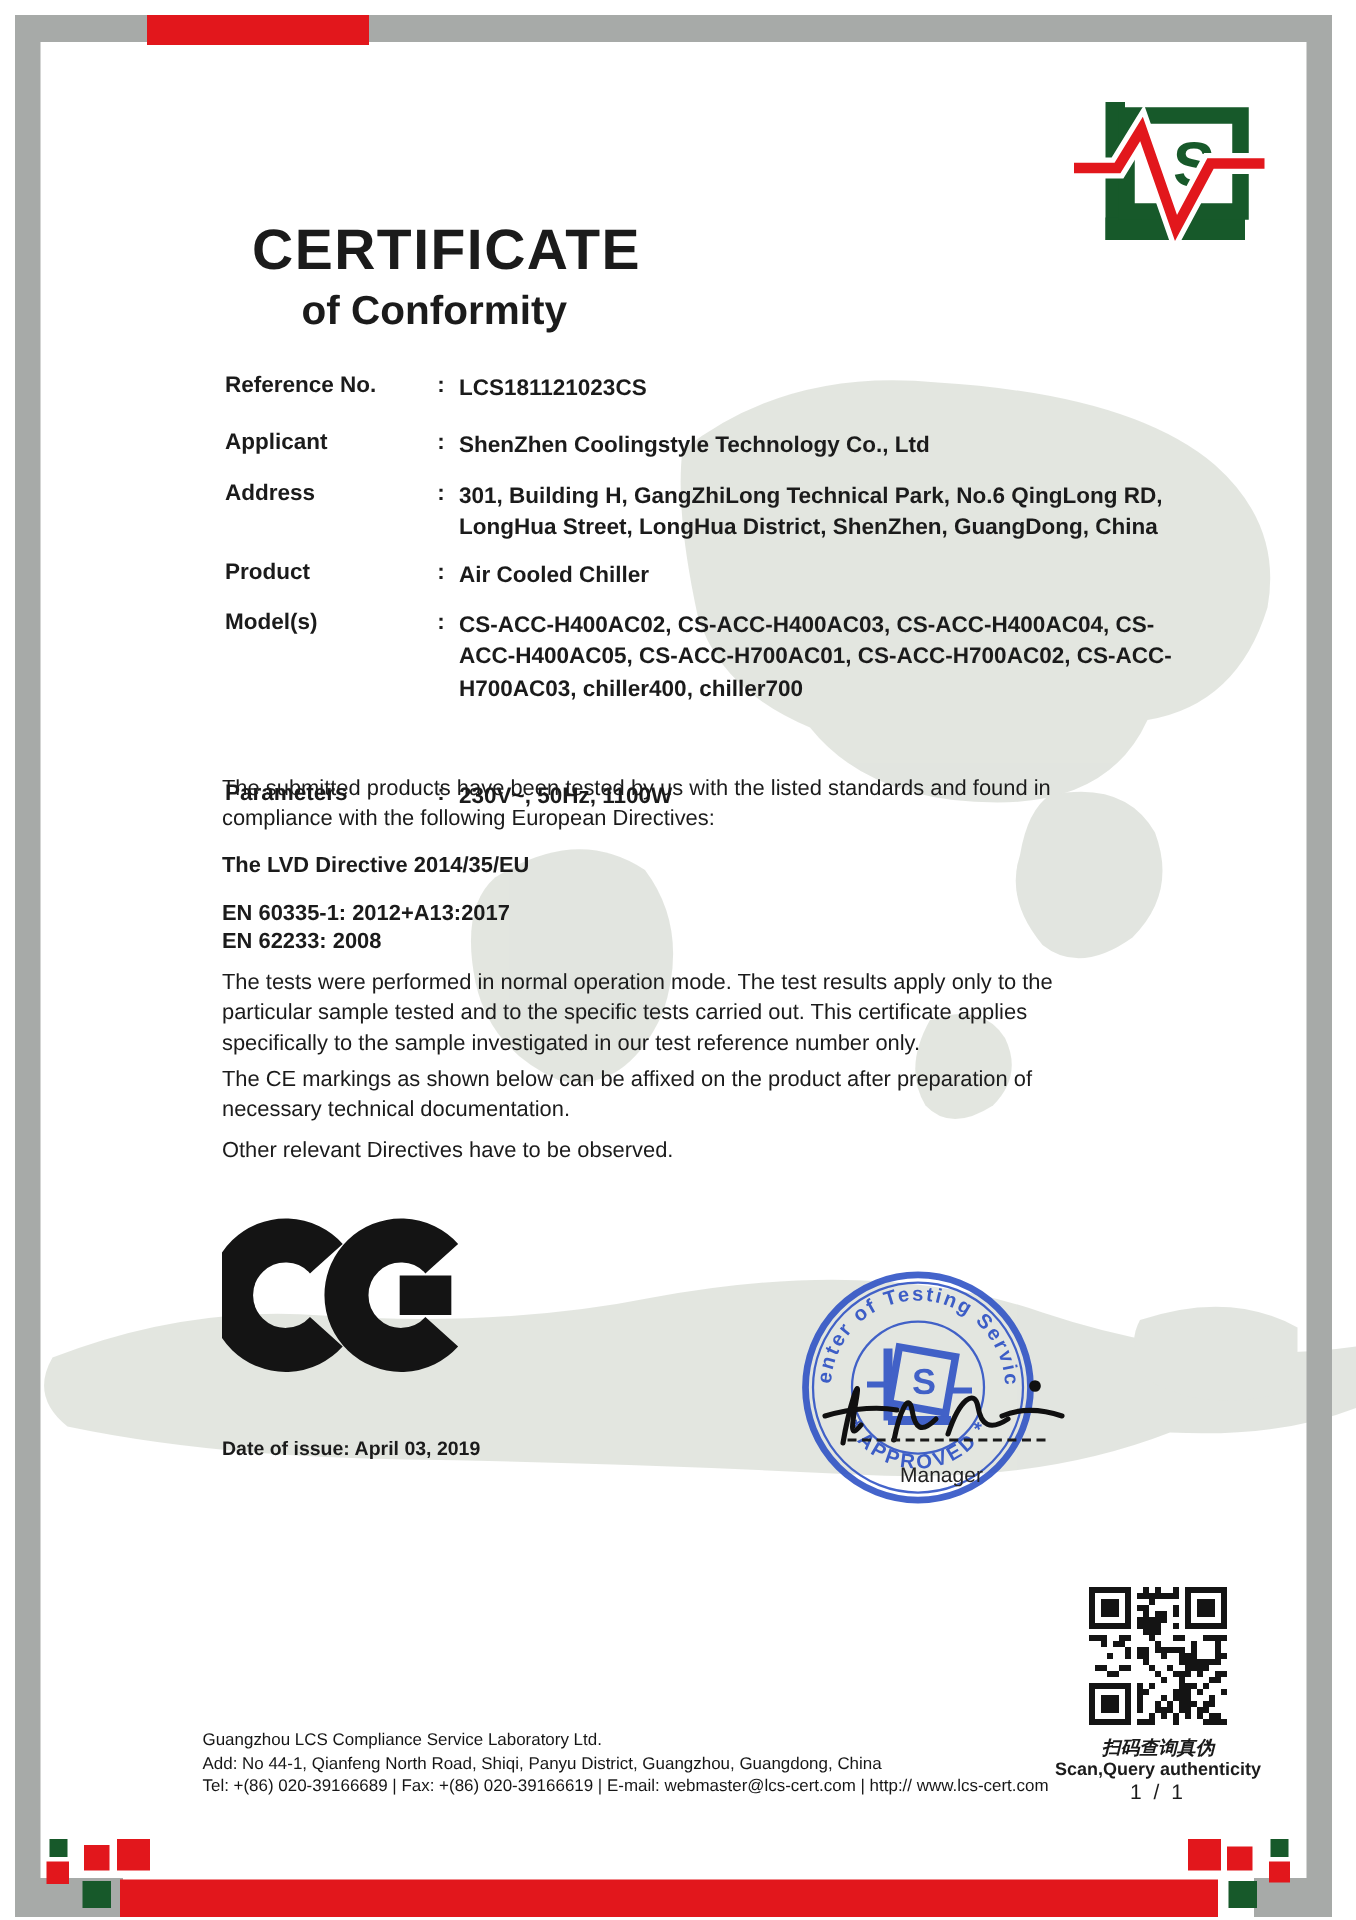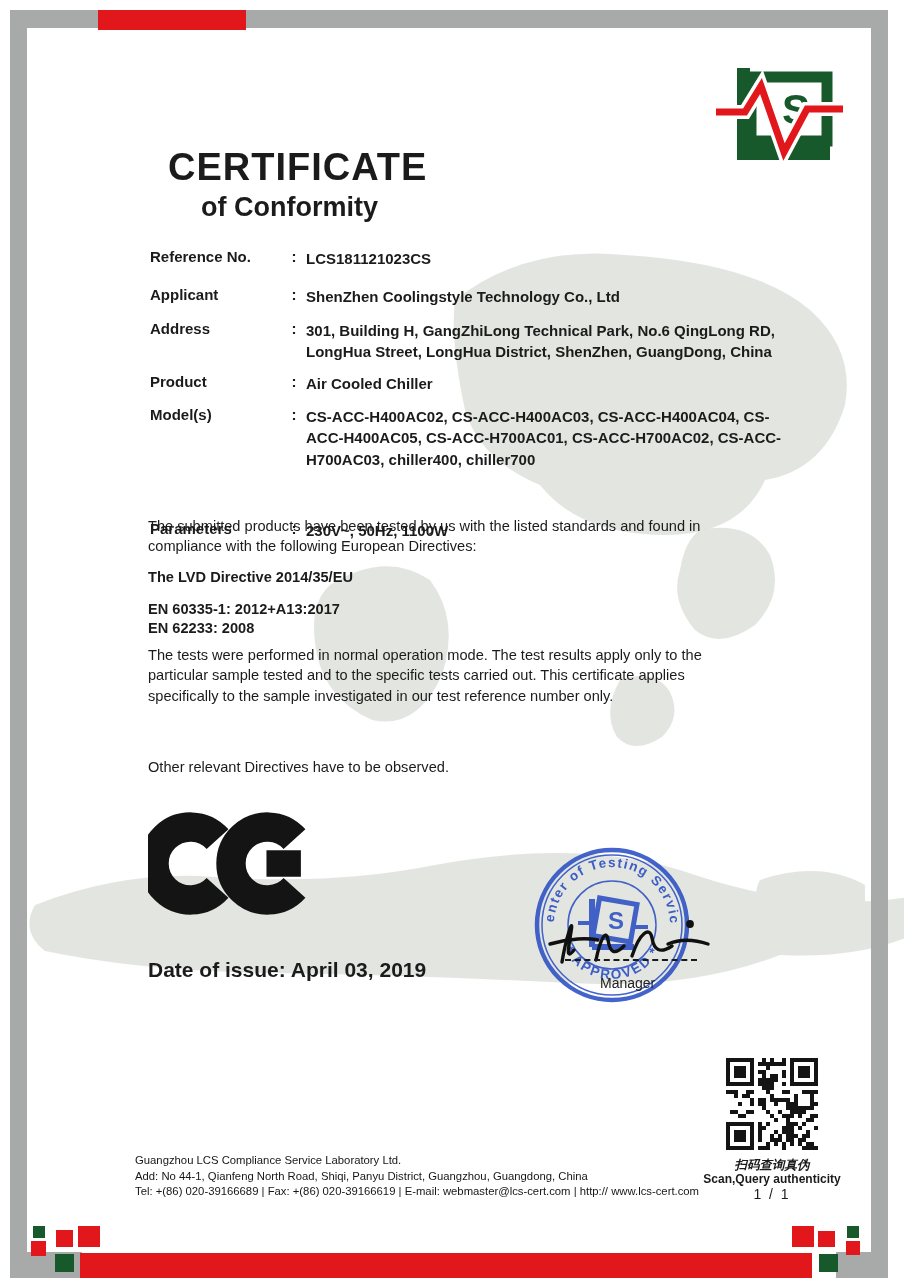--- a/index.html
+++ b/index.html
@@ -18,21 +18,21 @@
   
   .content{position:absolute;z-index:2;left:0;top:0;width:100%;height:100%;}
   .title-main{position:absolute;left:168px;top:146px;font-size:38px;font-weight:700;letter-spacing:1px;}
   .title-sub{position:absolute;left:168px;top:192px;font-size:27px;font-weight:700;margin-left:33px;}
   .field-row{position:absolute;left:150px;display:flex;width:640px;}
   .flabel{width:132px;font-size:15px;font-weight:700;flex:0 0 132px;}
   .fcolon{width:24px;font-size:15px;font-weight:700;flex:0 0 24px;text-align:center;}
   .fvalue{font-size:15px;font-weight:700;line-height:1.42;width:478px;}
   .para{position:absolute;left:148px;width:594px;font-size:14.6px;line-height:1.4;}
   .bold{font-weight:700;}
-  .date-line{position:absolute;left:148px;top:958px;font-size:21px;font-weight:700;}
+  .date-line{position:absolute;left:148px;top:958px;font-size:13px;font-weight:700;}
   .stamp-wrap{position:absolute;left:530px;top:843px;width:164px;height:164px;z-index:3;}
   .sig-wrap{position:absolute;left:540px;top:898px;width:190px;height:85px;z-index:4;}
   .sig-dash{position:absolute;left:565px;top:959px;width:132px;border-bottom:2px dashed #1b1b1b;z-index:4;}
   .manager{position:absolute;left:600px;top:975px;font-size:14px;color:#222;z-index:4;}
   .ce-wrap{position:absolute;left:148px;top:810px;width:162px;height:108px;z-index:2;}
   .logo-wrap{position:absolute;left:698px;top:58px;width:164px;height:112px;z-index:2;}
   
   .footer-left{position:absolute;left:135px;top:1153px;font-size:11.3px;line-height:1.38;color:#161616;}
   .qr-wrap{position:absolute;left:722px;top:1054px;width:100px;height:100px;z-index:2;}
   .qr-zh{position:absolute;left:697px;top:1157px;width:150px;text-align:center;font-size:12.5px;font-weight:700;font-style:italic;}
@@ -118,20 +118,21 @@
       <span class="flabel">Parameters</span>
       <span class="fcolon">:</span>
       <span class="fvalue">230V~, 50Hz, 1100W</span>
     </div>
 
     <div class="para" style="top:516px;">The submitted products have been tested by us with the listed standards and found in compliance with the following European Directives:</div>
     <div class="para bold" style="top:567px;">The LVD Directive 2014/35/EU</div>
     <div class="para bold" style="top:599px;">EN 60335-1: 2012+A13:2017</div>
     <div class="para bold" style="top:618px;">EN 62233: 2008</div>
     <div class="para" style="top:645px;">The tests were performed in normal operation mode. The test results apply only to the particular sample tested and to the specific tests carried out. This certificate applies specifically to the sample investigated in our test reference number only.</div>
+    <div class="para" style="top:710px;">The CE markings as shown below can be affixed on the product after preparation of necessary technical documentation.</div>
     <div class="para" style="top:757px;">Other relevant Directives have to be observed.</div>
 
     <svg class="ce-wrap" viewBox="0 0 160 105">
       <path d="M 68.7 27.9 A 36 36 0 1 0 68.7 76.1" fill="none" stroke="#141414" stroke-width="29"></path>
       <path d="M 144.7 27.9 A 36 36 0 1 0 144.7 76.1" fill="none" stroke="#141414" stroke-width="29"></path>
       <path d="M 117 52 H 151" fill="none" stroke="#141414" stroke-width="26"></path>
     </svg>
 
     <div class="date-line">Date of issue: April 03, 2019</div>
 

